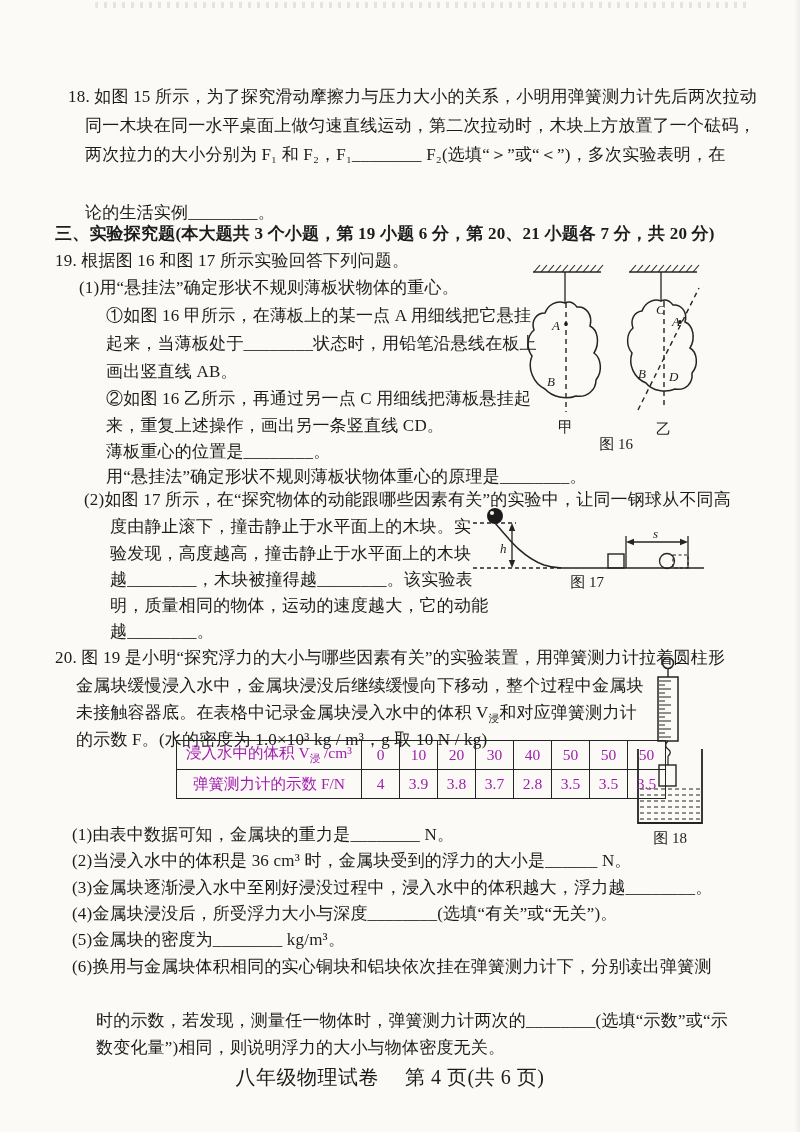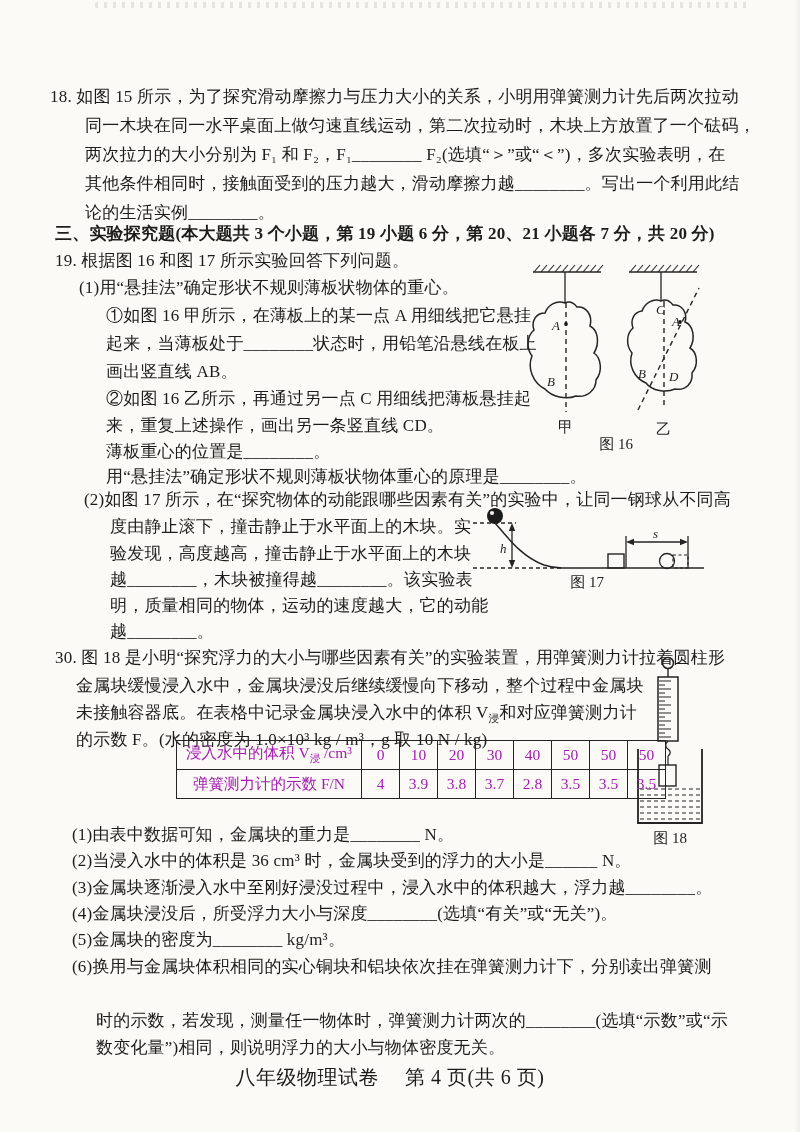--- a/index.html
+++ b/index.html
@@ -30,24 +30,23 @@
     background:repeating-linear-gradient(90deg, rgba(110,110,110,.45) 0 3px, rgba(110,110,110,0) 3px 9px);
     border-radius:2px;}
 </style>
 </head>
 <body>
 
 <div class="page">
 
   <div class="smudge"></div>
 
-  <div class="t" style="left:50px;top:86px">18. 如图 15 所示，为了探究滑动摩擦力与压力大小的关系，小明用弹簧测力计先后两次拉动</div>
+  <div class="t" style="left:68px;top:86px">18. 如图 15 所示，为了探究滑动摩擦力与压力大小的关系，小明用弹簧测力计先后两次拉动</div>
   <div class="t" style="left:85px;top:115px">同一木块在同一水平桌面上做匀速直线运动，第二次拉动时，木块上方放置了一个砝码，</div>
   <div class="t" style="left:85px;top:144px">两次拉力的大小分别为 F₁ 和 F₂，F₁________ F₂(选填“＞”或“＜”)，多次实验表明，在</div>
-  <div class="t" style="left:85px;top:173px">其他条件相同时，接触面受到的压力越大，滑动摩擦力越________。写出一个利用此结</div>
   <div class="t" style="left:85px;top:202px">论的生活实例________。</div>
 
   <div class="t bold" style="left:55px;top:223px">三、实验探究题(本大题共 3 个小题，第 19 小题 6 分，第 20、21 小题各 7 分，共 20 分)</div>
 
   <div class="t" style="left:55px;top:250px">19. 根据图 16 和图 17 所示实验回答下列问题。</div>
   <div class="t" style="left:79px;top:277px">(1)用“悬挂法”确定形状不规则薄板状物体的重心。</div>
   <div class="t" style="left:106px;top:305px">①如图 16 甲所示，在薄板上的某一点 A 用细线把它悬挂</div>
   <div class="t" style="left:106px;top:333px">起来，当薄板处于________状态时，用铅笔沿悬线在板上</div>
   <div class="t" style="left:106px;top:361px">画出竖直线 AB。</div>
   <div class="t" style="left:106px;top:388px">②如图 16 乙所示，再通过另一点 C 用细线把薄板悬挂起</div>
@@ -112,21 +111,21 @@
       <line x1="171" y1="39" x2="223" y2="39"></line>
       <polygon points="166,39 174,35.8 174,42.2" stroke="none"></polygon>
       <polygon points="228,39 220,35.8 220,42.2" stroke="none"></polygon>
     </g>
     <text class="itl" x="193" y="35">s</text>
     <rect x="213" y="52" width="15" height="13" fill="none" stroke="#242424" stroke-width="1.2" stroke-dasharray="3,2.5"></rect>
     <circle cx="207" cy="58" r="7.5" fill="none" stroke="#242424" stroke-width="1.3"></circle>
     <text class="cjk" x="127" y="84" text-anchor="middle">图 17</text>
   </svg>
 
-  <div class="t" style="left:55px;top:647px">30. 图 18 是小明“探究浮力的大小与哪些因素有关”的实验装置，用弹簧测力计拉着圆柱形</div>
+  <div class="t" style="left:55px;top:647px">20. 图 19 是小明“探究浮力的大小与哪些因素有关”的实验装置，用弹簧测力计拉着圆柱形</div>
   <div class="t" style="left:76px;top:675px">金属块缓慢浸入水中，金属块浸没后继续缓慢向下移动，整个过程中金属块</div>
   <div class="t" style="left:76px;top:702px"><span>未接触容器底。在表格中记录金属块浸入水中的体积 V</span><sub>浸</sub><span>和对应弹簧测力计</span></div>
   <div class="t" style="left:76px;top:729px">的示数 F。(水的密度为 1.0×10³ kg / m³，g 取 10 N / kg)</div>
 
   <svg style="left:628px;top:653px" width="84" height="195" viewBox="0 0 84 195">
     <circle cx="40" cy="10" r="5.5" fill="none" stroke="#242424" stroke-width="1.6"></circle>
     <line x1="40" y1="15.5" x2="40" y2="24" stroke="#242424" stroke-width="1.4"></line>
     <rect x="30" y="24" width="20" height="64" fill="none" stroke="#242424" stroke-width="1.5"></rect>
     <path stroke="#242424" stroke-width="1" d="M31,28 H43 M31,36 H43 M31,44 H43 M31,52 H43 M31,60 H43 M31,68 H43 M31,76 H43 M31,84 H43 M31,32 H37 M31,40 H37 M31,48 H37 M31,56 H37 M31,64 H37 M31,72 H37 M31,80 H37"></path>
     <path d="M40,88 c-3,3 -3,6 0,8 c3,2 3,5 0,7" fill="none" stroke="#242424" stroke-width="1.3"></path>

